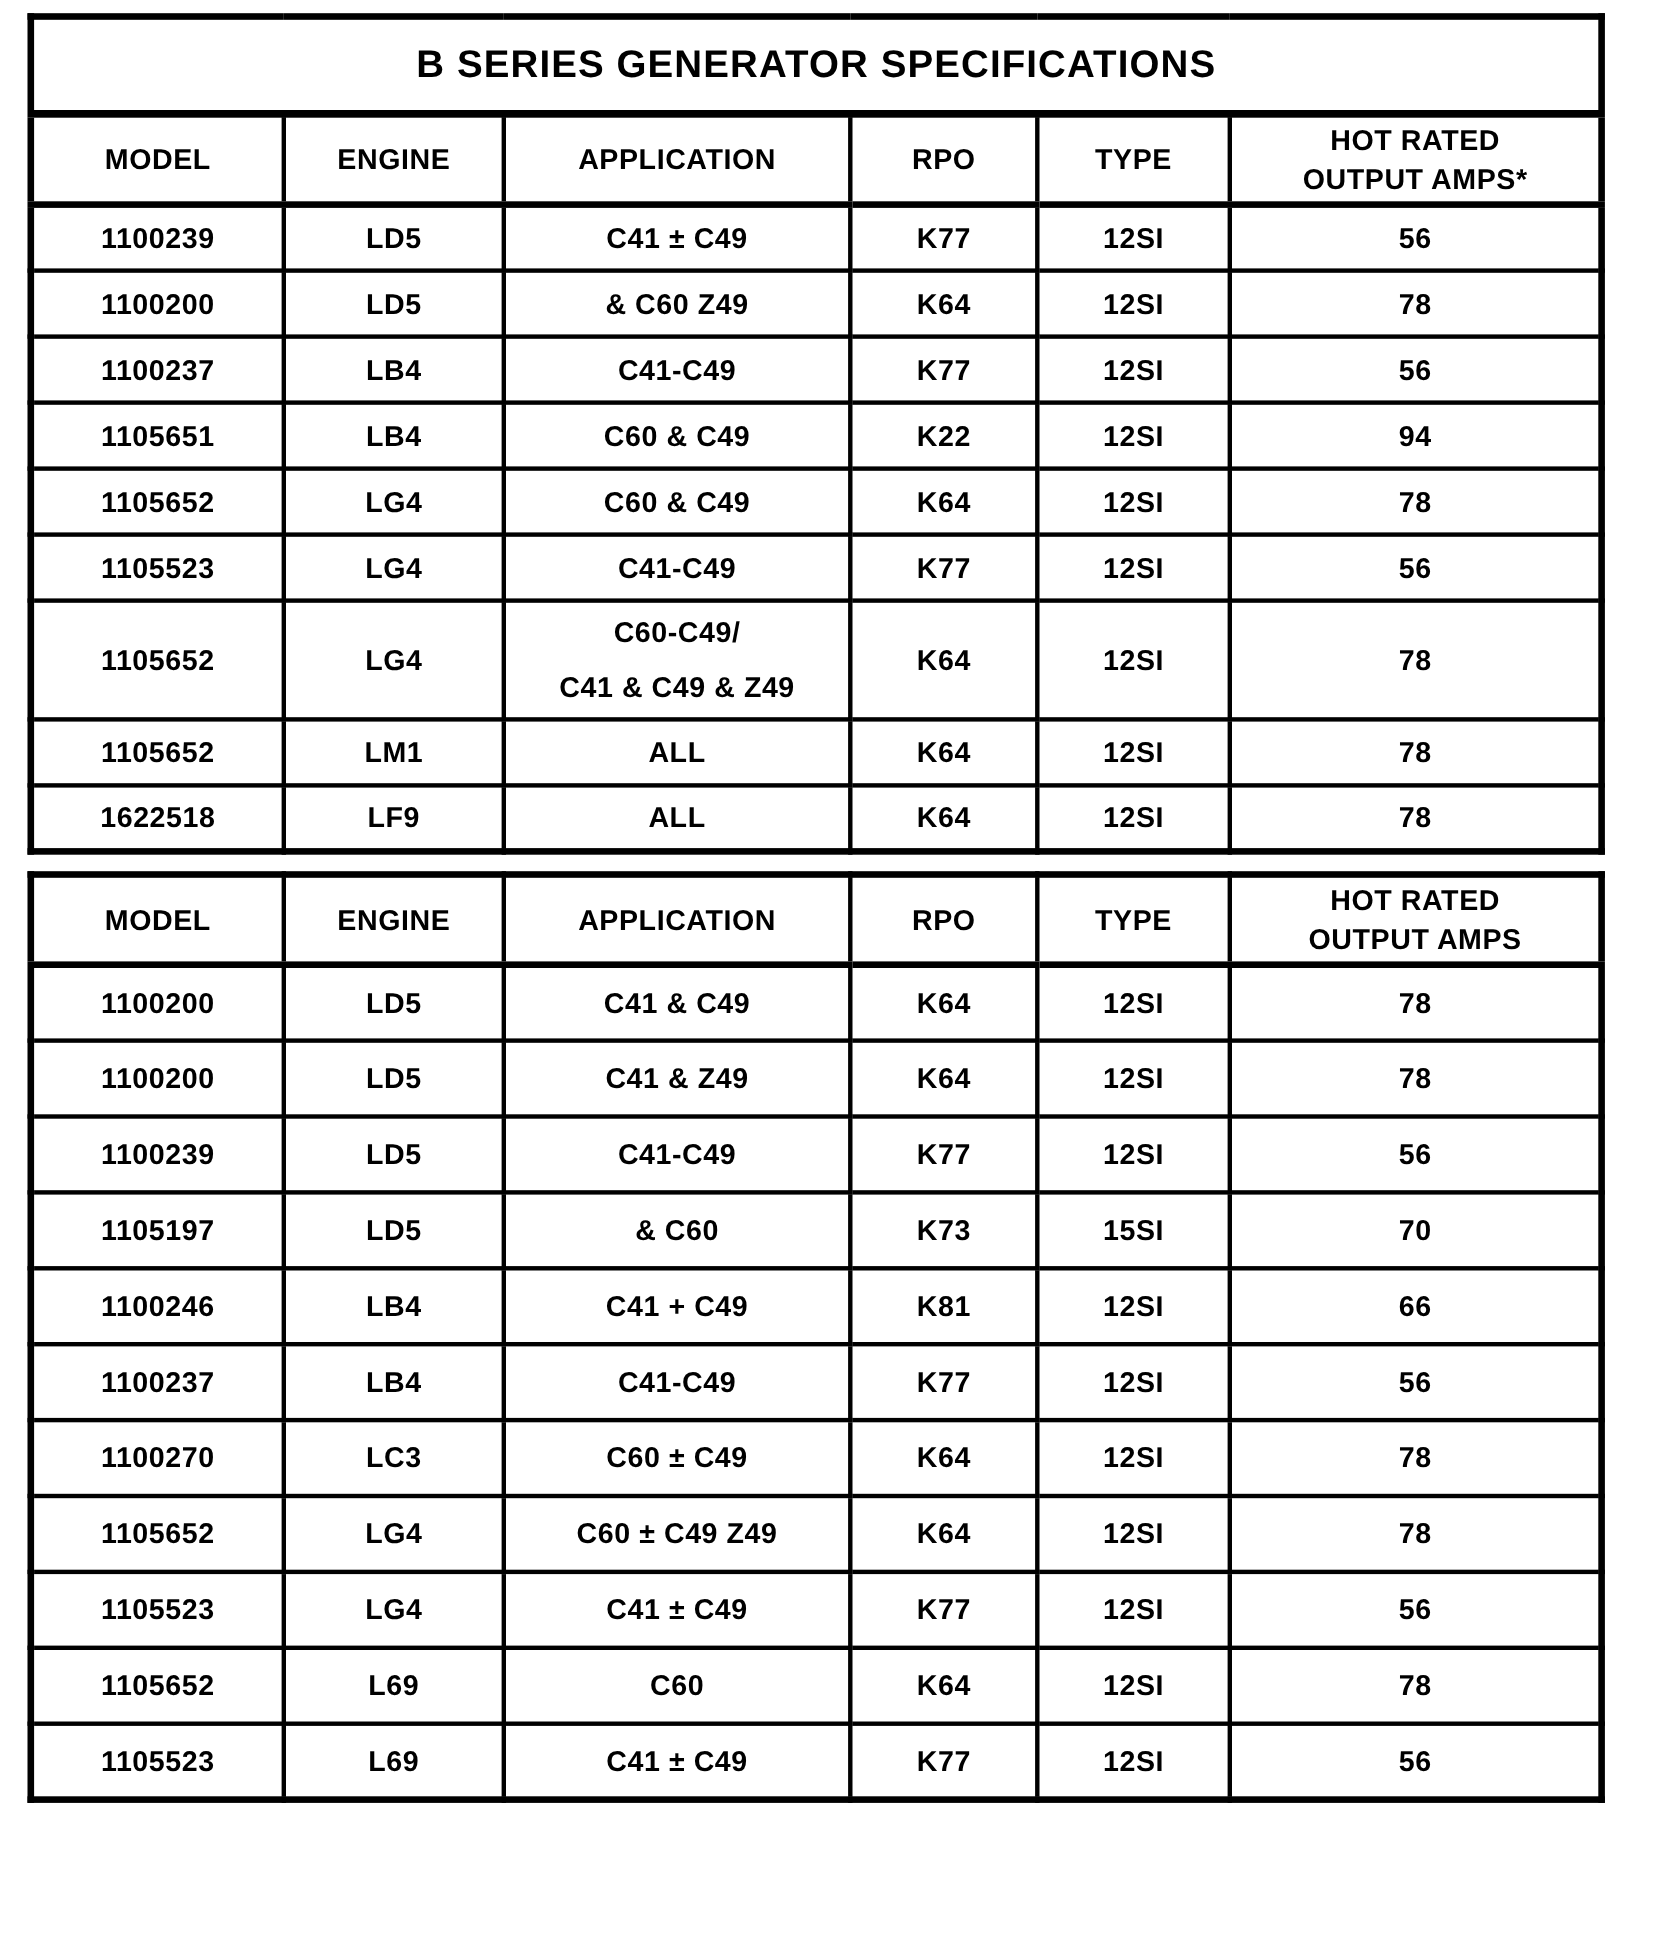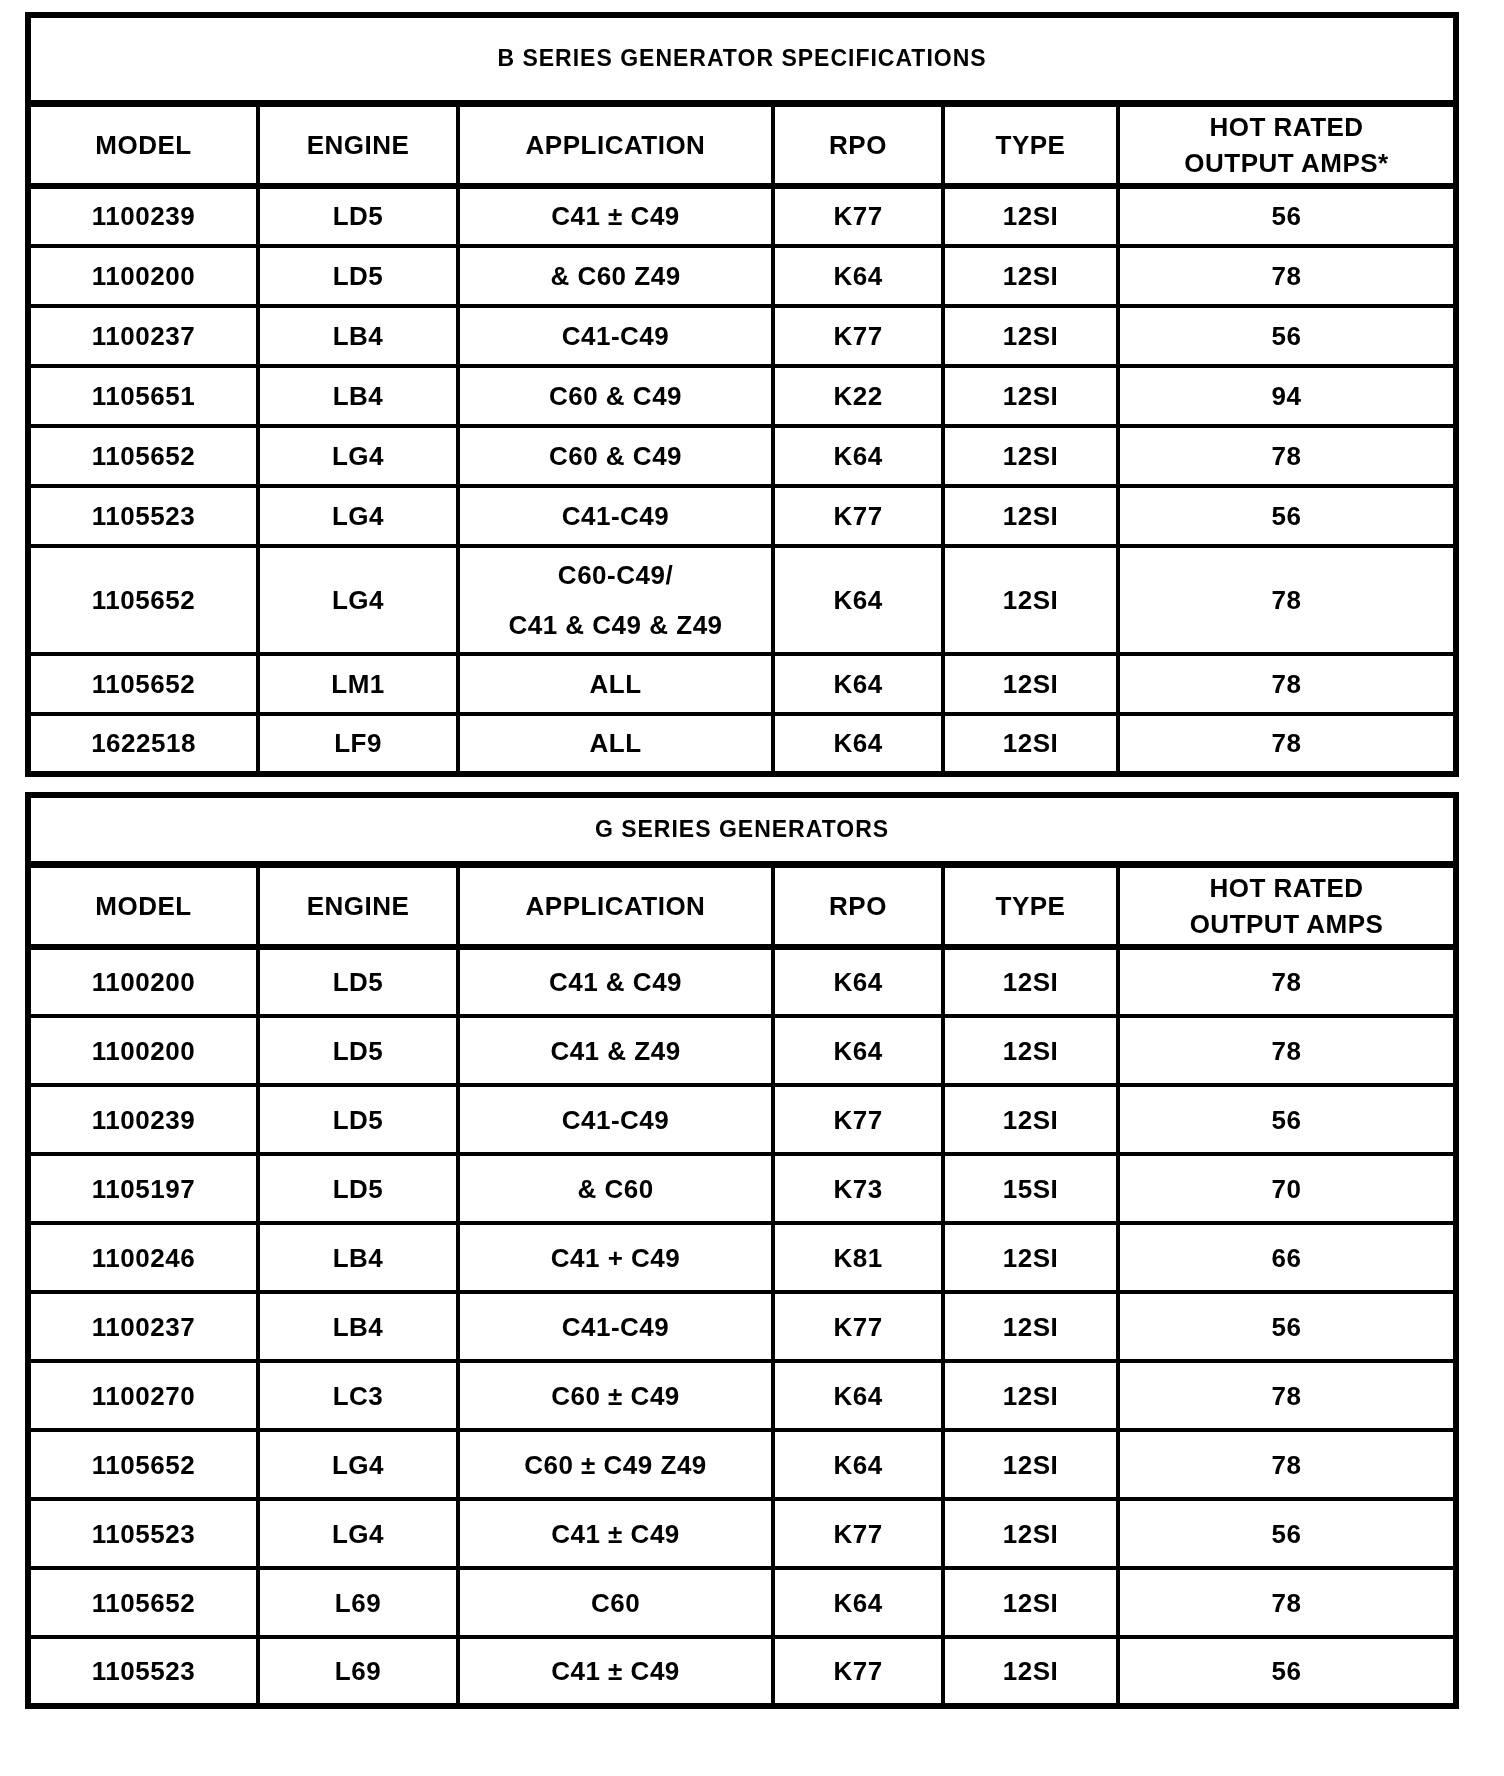--- a/index.html
+++ b/index.html
@@ -29,21 +29,21 @@
   .spec-table th, .spec-table td {
     border: 4px solid #000;
     text-align: center;
     vertical-align: middle;
     font-weight: 700;
     white-space: pre-line;
     padding: 2px 6px;
     overflow: hidden;
   }
   tr.title-row th {
-    font-size: 23px;
+    font-size: 35px;
     letter-spacing: 1px;
     border-bottom: 7px solid #000;
   }
   .table-b tr.title-row { height: 88px; }
   .table-g tr.title-row { height: 70px; }
   tr.header-row th {
     font-size: 26px;
     line-height: 36px;
     letter-spacing: 0.5px;
     border-bottom: 6px solid #000;
@@ -180,23 +180,20 @@
   <table class="spec-table table-g">
     <colgroup>
       <col style="width:230px">
         <col style="width:200px">
         <col style="width:315px">
       <col style="width:170px">
         <col style="width:175px">
         <col style="width:338px">
     </colgroup>
     <thead>
-      <tr class="title-row">
-        <th colspan="6">G SERIES GENERATORS</th>
-      </tr>
       <tr class="header-row">
   <th>MODEL</th>
 
   <th>ENGINE</th>
 
   <th>APPLICATION</th>
 
   <th>RPO</th>
 
   <th>TYPE</th>

